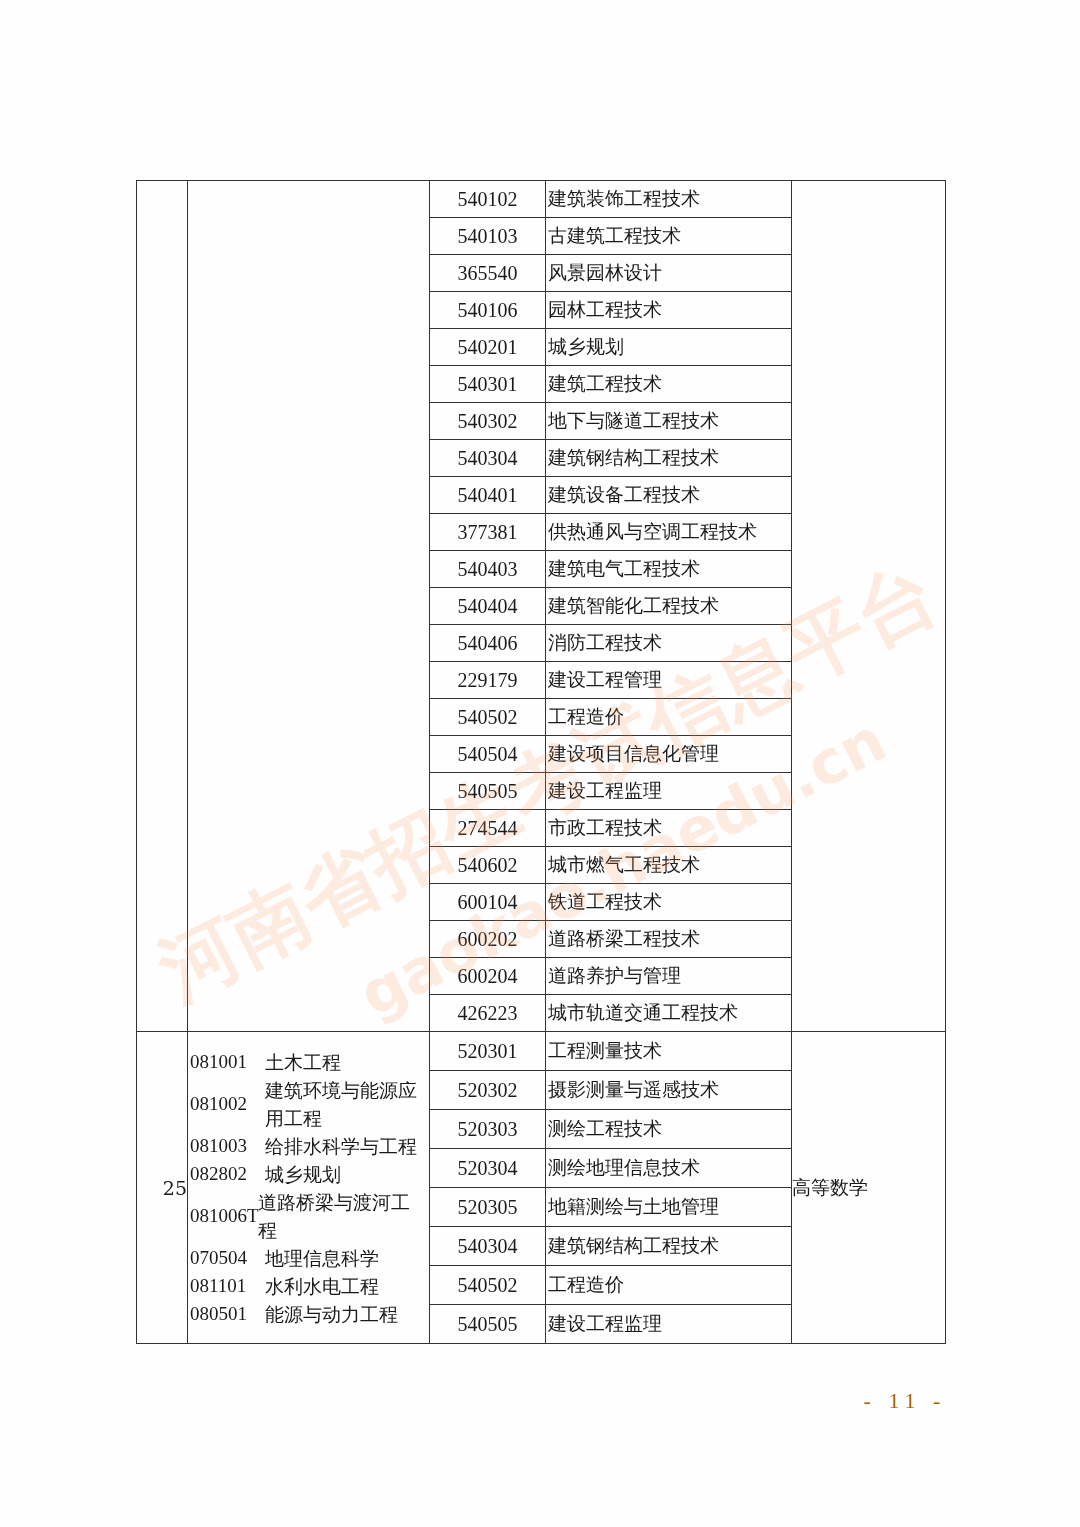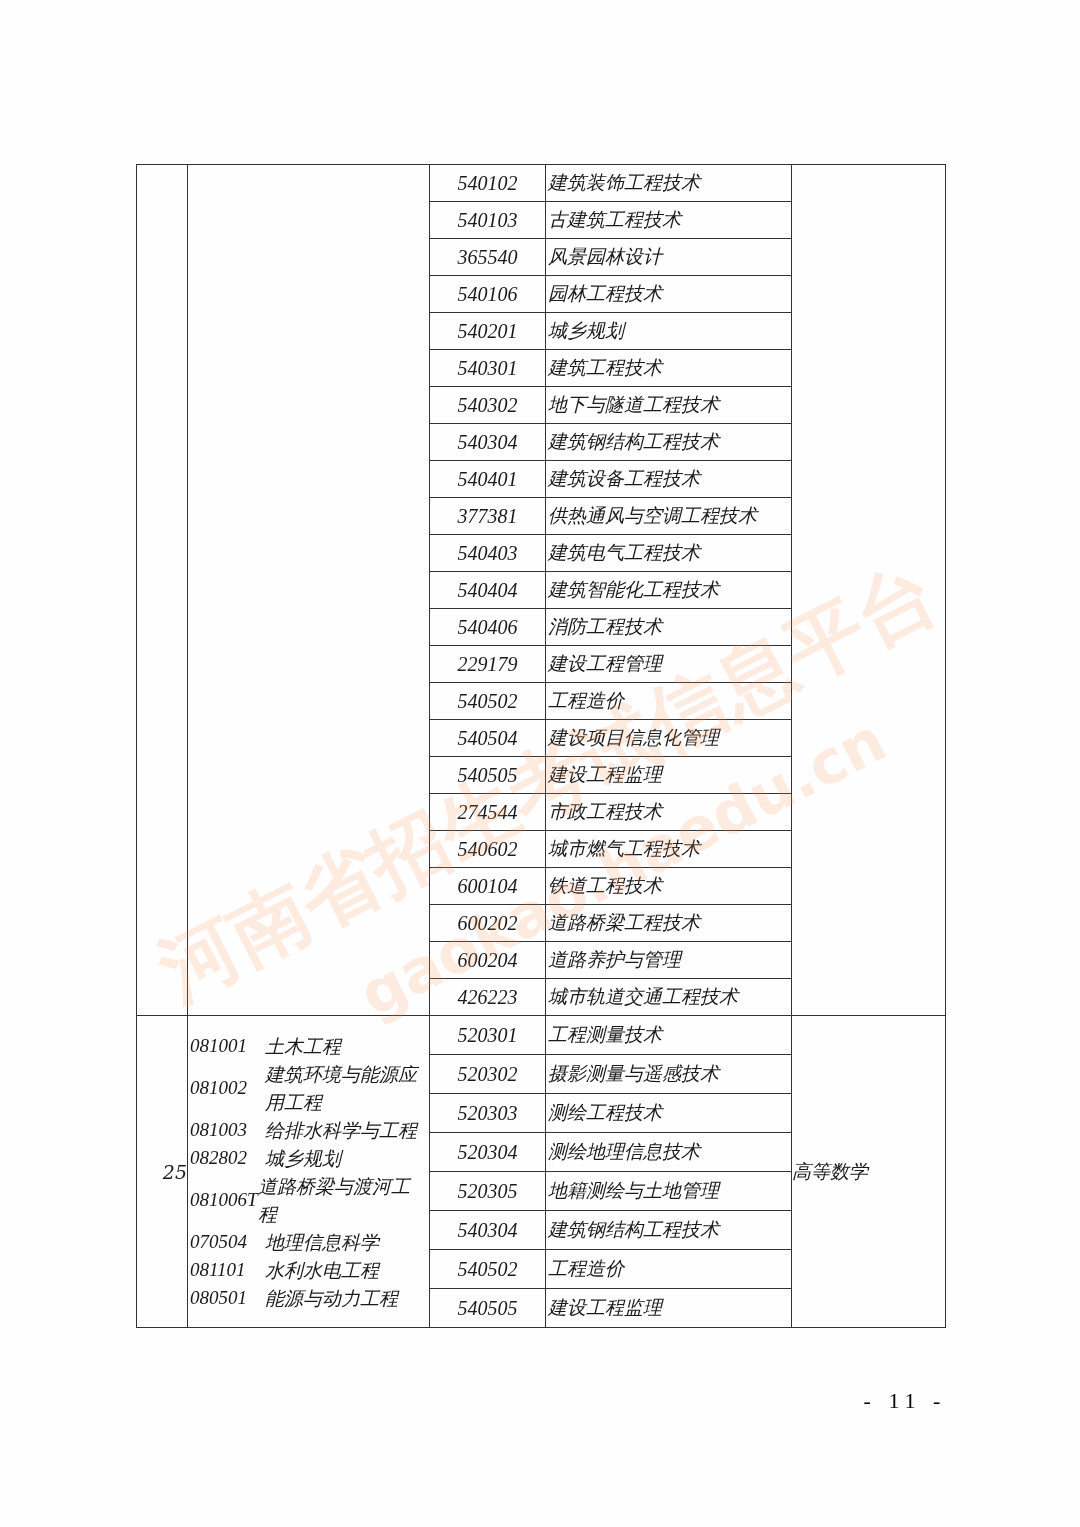--- a/index.html
+++ b/index.html
@@ -17,26 +17,25 @@
     }
     .page {
       position: absolute;
       left: 0; top: 0;
       width: 1080px; height: 1527px;
       background: #fefefe;
     }
     table.majors {
       position: absolute;
       left: 136px;
-      top: 164px;
+      top: 180px;
       width: 808px;
       border-collapse: collapse;
       table-layout: fixed;
       font-size: 19px;
-      font-style: italic;
     }
     table.majors td {
       border: 1.5px solid #333;
       padding: 0;
       vertical-align: middle;
     }
     table.majors td.col-idx { width: 50px; text-align: right; }
     table.majors td.col-ug { width: 241px; }
     table.majors td.col-code { width: 115px; text-align: center; font-family: "Liberation Serif", serif; font-size: 20px; }
     table.majors td.col-name { width: 243px; padding-left: 2px; white-space: nowrap; }
@@ -65,21 +64,21 @@
     }
     .page-number {
       position: absolute;
       left: 860px;
       top: 1388px;
       width: 90px;
       text-align: center;
       font-family: "Liberation Serif", serif;
       font-size: 22px;
       letter-spacing: 6px;
-      color: #000000;
+      color: #a16207;
     }
     .watermark {
       position: absolute;
       pointer-events: none;
       color: rgba(250, 150, 90, 0.18);
       font-family: "DejaVu Sans", sans-serif;
       font-weight: bold;
       transform-origin: left bottom;
       white-space: nowrap;
     }

